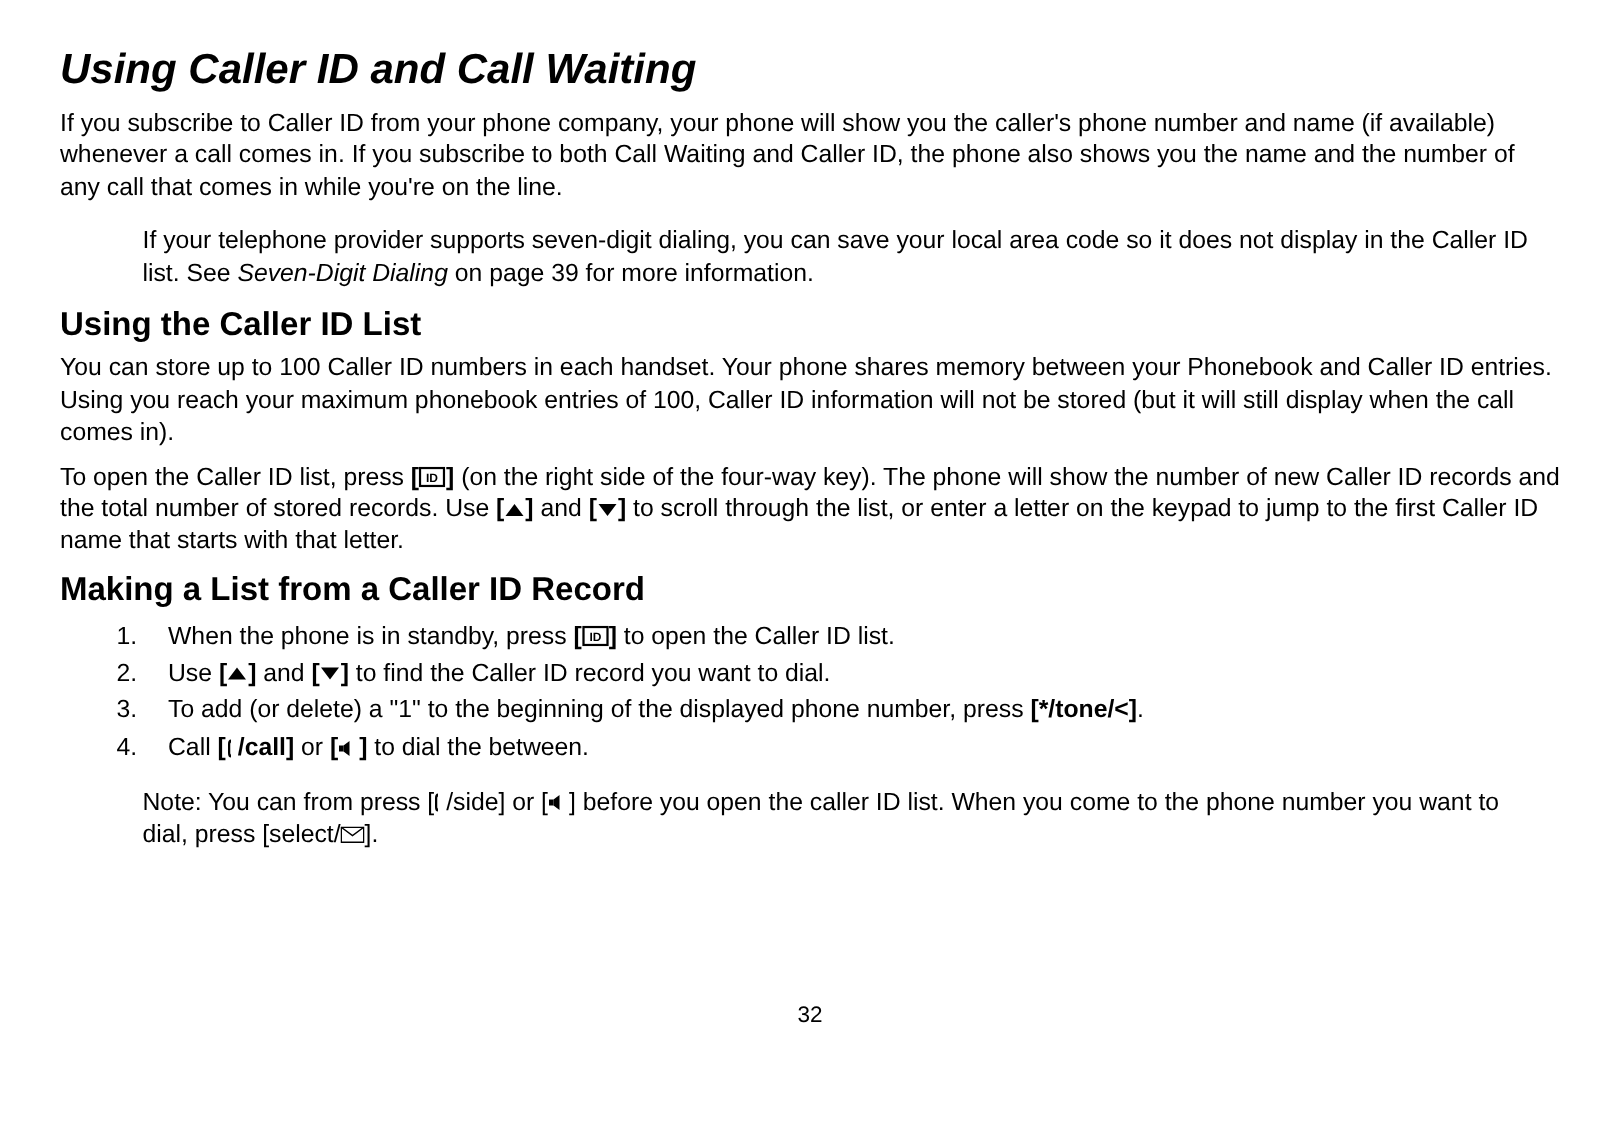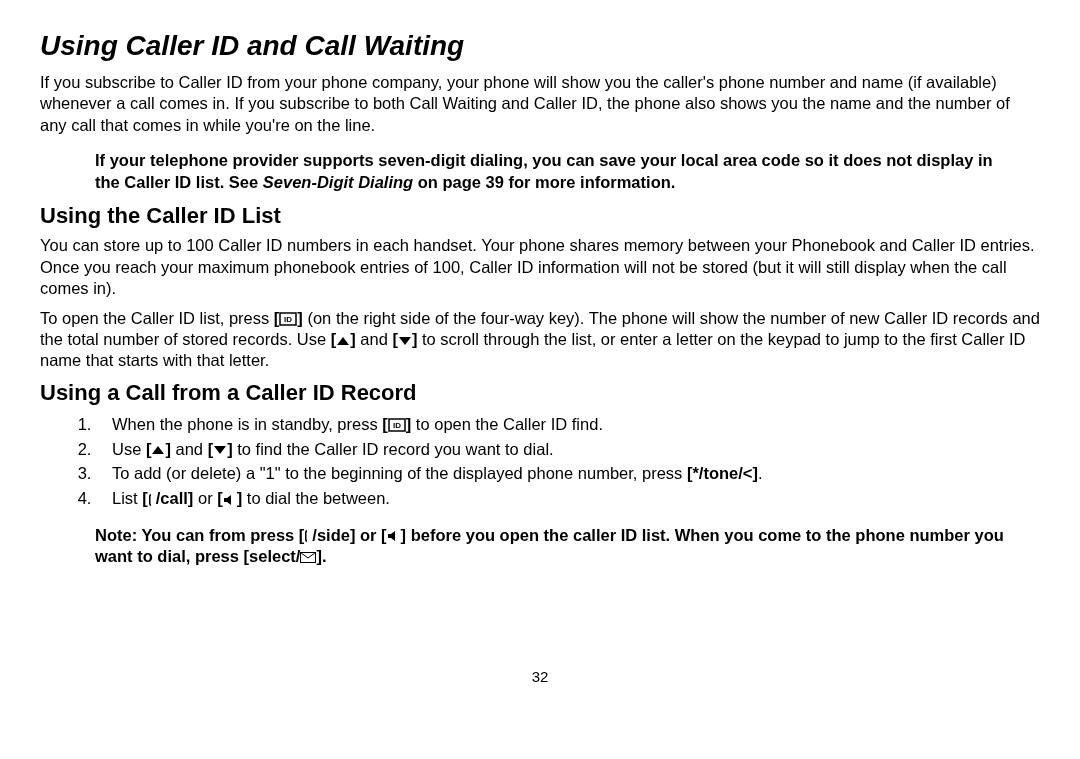--- a/index.html
+++ b/index.html
@@ -25,21 +25,21 @@
       font-size: 22px;
       font-weight: bold;
       margin-bottom: 6px;
     }
     p {
       font-size: 16.5px;
       line-height: 1.3;
       margin-bottom: 8px;
     }
     .note {
-      font-weight: bold;
+      font-weight: normal;
       margin-left: 55px;
       margin-right: 20px;
       margin-top: 14px;
       margin-bottom: 10px;
     }
     .italic {
       font-style: italic;
     }
     ol {
       margin-left: 56px;
@@ -72,54 +72,54 @@
 <h1>Using Caller ID and Call Waiting</h1>
 
 <p>If you subscribe to Caller ID from your phone company, your phone will show you the caller's phone number and name (if available) whenever a call comes in. If you subscribe to both Call Waiting and Caller ID, the phone also shows you the name and the number of any call that comes in while you're on the line.</p>
 
 <p class="note">
   <span>If your telephone provider supports seven-digit dialing, you can save your local area code so it does not display in the Caller ID list. See </span><span class="italic">Seven-Digit Dialing</span><span> on page 39 for more information.</span>
 </p>
 
 <h2>Using the Caller ID List</h2>
 
-<p>You can store up to 100 Caller ID numbers in each handset. Your phone shares memory between your Phonebook and Caller ID entries. Once you reach your maximum phonebook entries of 100, Caller ID information will not be stored (but it will still display when the call comes in).</p>
+<p>You can store up to 100 Caller ID numbers in each handset. Your phone shares memory between your Phonebook and Caller ID entries. Using you reach your maximum phonebook entries of 100, Caller ID information will not be stored (but it will still display when the call comes in).</p>
 
 <p>
   <span>To open the Caller ID list, press </span><span class="bold">[<span class="icon"><svg width="18" height="14" viewBox="0 0 18 14">
           <rect x="1" y="1" width="16" height="12" fill="none" stroke="#000" stroke-width="1.5"></rect>
           <text x="9" y="10" font-size="8" font-weight="bold" text-anchor="middle" font-family="Arial">ID</text>
         </svg></span>]</span><span> (on the right side of the four-way key). The phone will show the number of new Caller ID records and the total number of stored records. Use </span><span class="bold">[<span class="icon"><svg width="14" height="10" viewBox="0 0 14 10">
           <path d="M7 1 L13 9 L1 9 Z" fill="#000"></path>
         </svg></span>]</span><span> and </span><span class="bold">[<span class="icon"><svg width="14" height="10" viewBox="0 0 14 10">
           <path d="M7 9 L13 1 L1 1 Z" fill="#000"></path>
         </svg></span>]</span><span> to scroll through the list, or enter a letter on the keypad to jump to the first Caller ID name that starts with that letter.</span>
 </p>
 
-<h2>Using a Call from a Caller ID Record</h2>
+<h2>Making a List from a Caller ID Record</h2>
 
 <ol>
   <li>
     <span>When the phone is in standby, press </span><span class="bold">[<span class="icon"><svg width="18" height="14" viewBox="0 0 18 14">
             <rect x="1" y="1" width="16" height="12" fill="none" stroke="#000" stroke-width="1.5"></rect>
             <text x="9" y="10" font-size="8" font-weight="bold" text-anchor="middle" font-family="Arial">ID</text>
-          </svg></span>]</span><span> to open the Caller ID find.</span>
+          </svg></span>]</span><span> to open the Caller ID list.</span>
   </li>
   <li>
     <span>Use </span><span class="bold">[<span class="icon"><svg width="14" height="10" viewBox="0 0 14 10">
             <path d="M7 1 L13 9 L1 9 Z" fill="#000"></path>
           </svg></span>]</span><span> and </span><span class="bold">[<span class="icon"><svg width="14" height="10" viewBox="0 0 14 10">
             <path d="M7 9 L13 1 L1 1 Z" fill="#000"></path>
           </svg></span>]</span><span> to find the Caller ID record you want to dial.</span>
   </li>
   <li>
     <span>To add (or delete) a "1" to the beginning of the displayed phone number, press </span><span class="bold">[*/tone/&lt;]</span><span>.</span>
   </li>
   <li>
-    <span>List </span><span class="bold">[<span class="icon"><svg width="8" height="14" viewBox="0 0 8 14">
+    <span>Call </span><span class="bold">[<span class="icon"><svg width="8" height="14" viewBox="0 0 8 14">
             <path d="M3 1 Q1 1 1 4 L1 10 Q1 13 3 13 L3 11 Q2.5 11 2.5 10 L2.5 4 Q2.5 3 3 3 Z" fill="#000"></path>
           </svg></span><span>/call]</span></span><span> or </span><span class="bold">[<span class="icon"><svg width="14" height="12" viewBox="0 0 14 12">
             <rect x="1" y="4" width="3" height="4" fill="#000"></rect>
             <path d="M4 4 L8 1 L8 11 L4 8 Z" fill="#000"></path>
           </svg></span>]</span><span> to dial the between.</span>
   </li>
 </ol>
 
 <p class="note">
   <span>Note: You can from press [</span><span class="icon"><svg width="8" height="14" viewBox="0 0 8 14">

